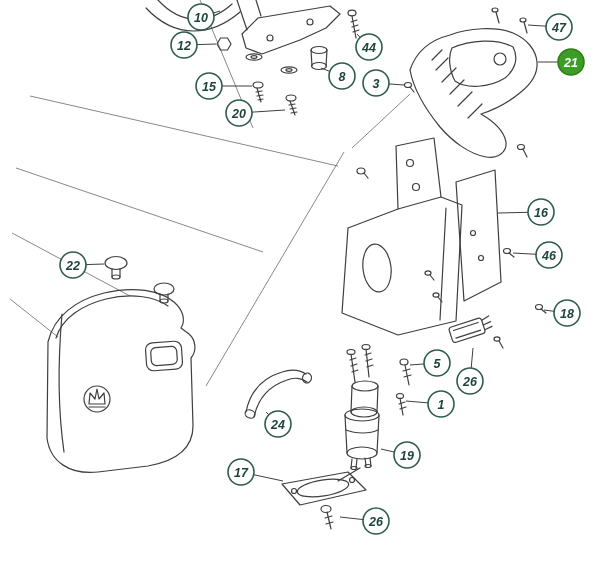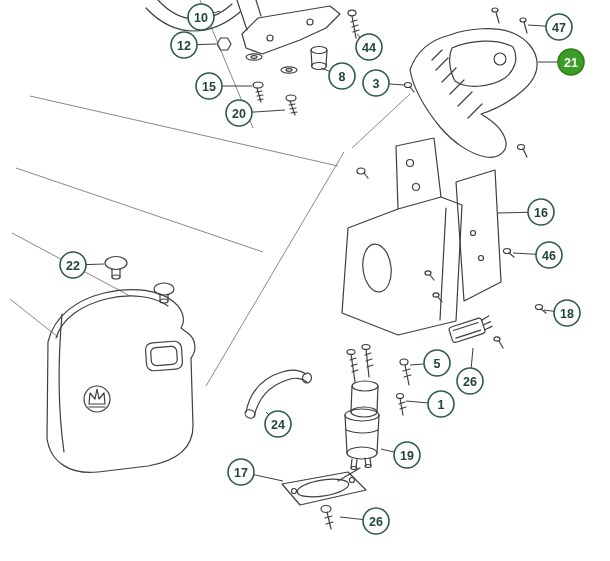--- a/index.html
+++ b/index.html
@@ -3,20 +3,21 @@
 <meta charset="utf-8">
 <style>
   html, body { margin: 0; padding: 0; background: #ffffff; }
   #stage {
     position: relative;
     width: 610px;
     height: 561px;
     background: #ffffff;
     overflow: hidden;
     font-family: "Liberation Sans", sans-serif;
+    font-style: italic;
   }
   svg { display: block; }
   .balloon-num {
     font-family: "Liberation Sans", sans-serif;
     font-size: 12.5px;
     font-weight: 700;
     user-select: none;
   }
   [data-interactable="true"] { cursor: pointer; }
 </style>

